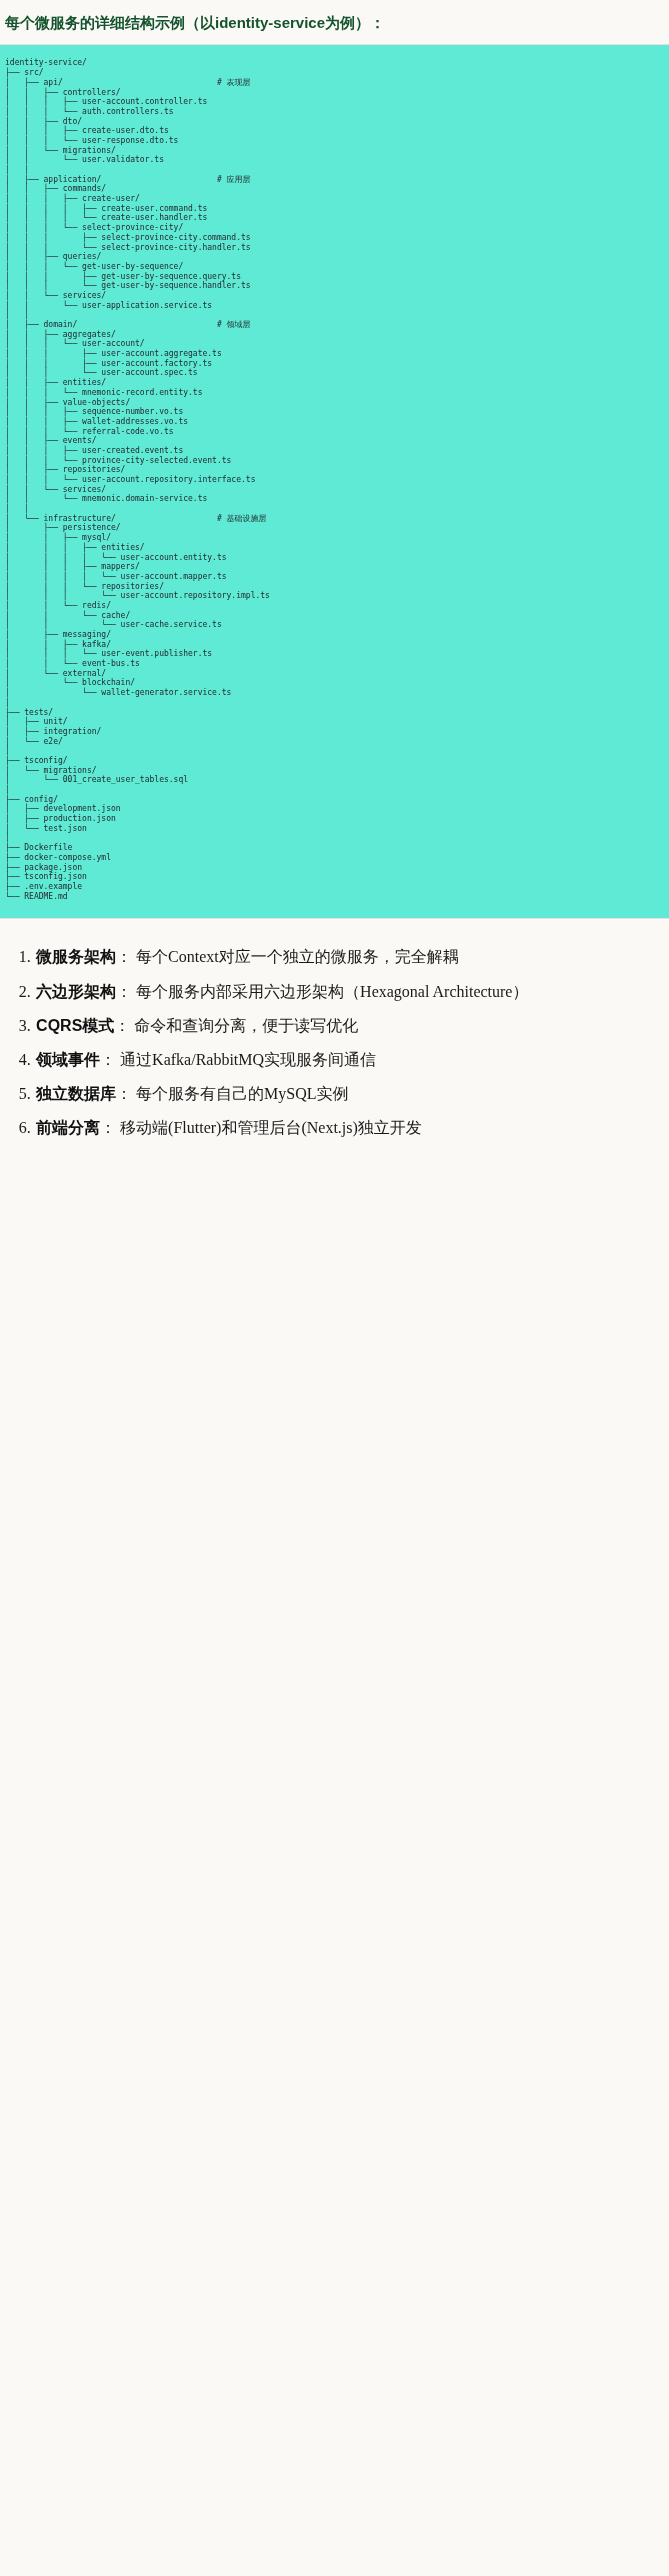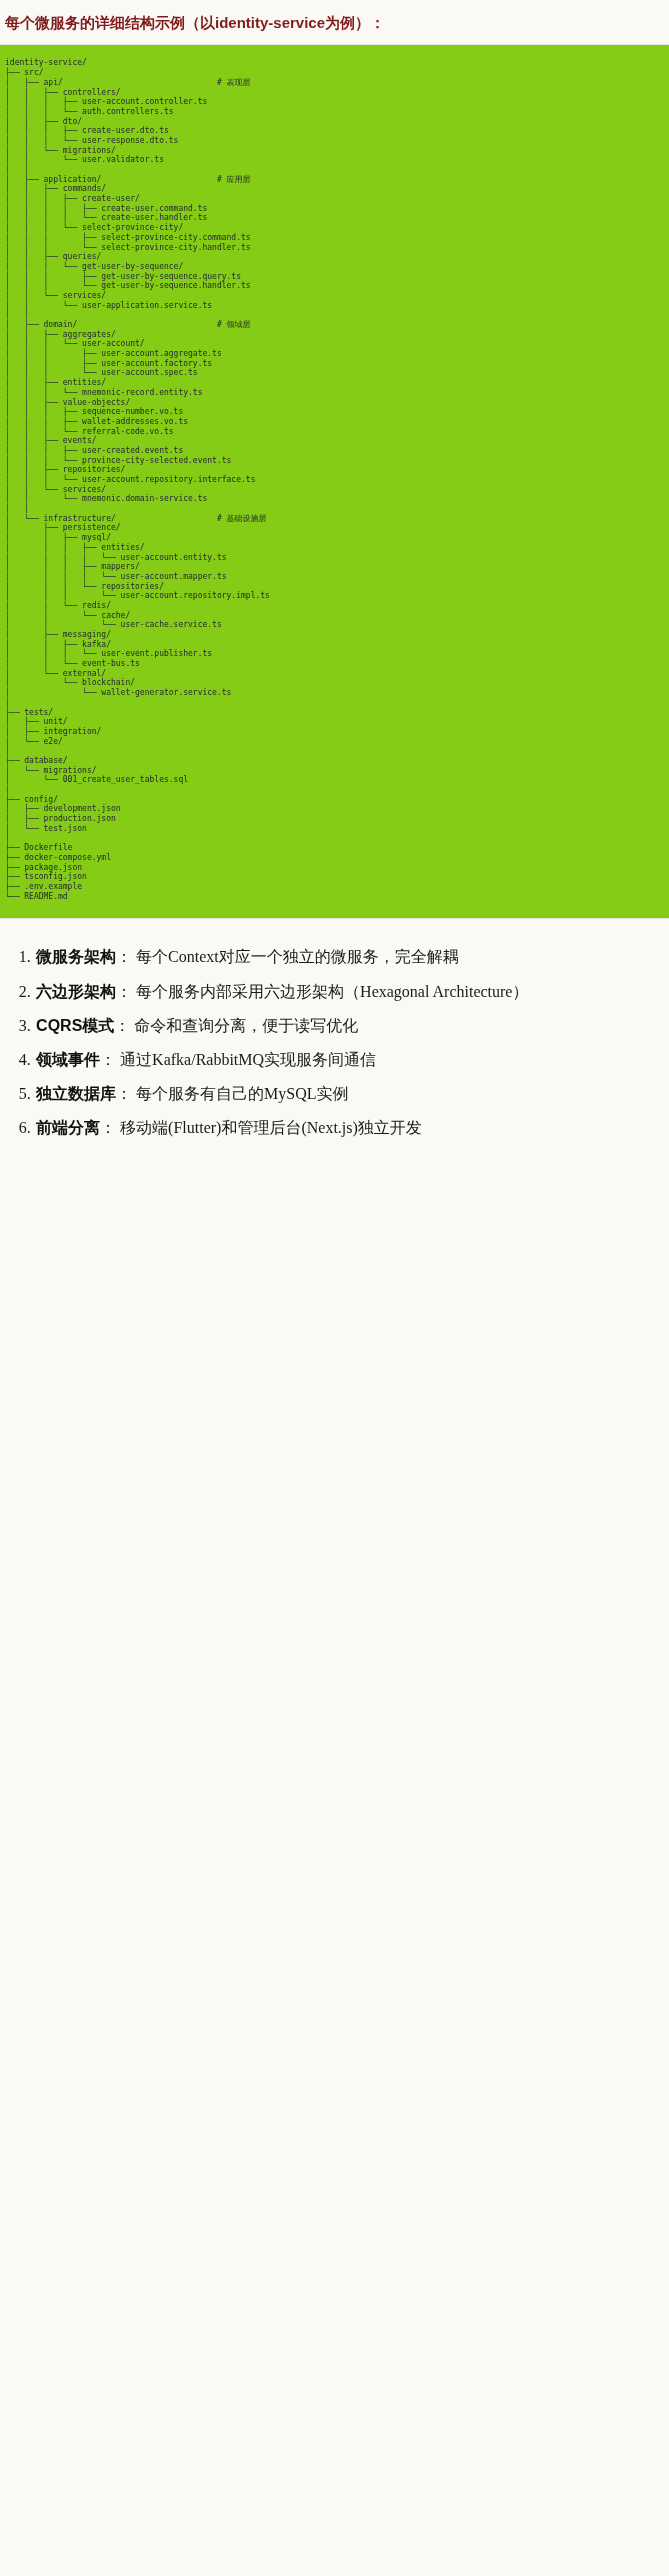--- a/index.html
+++ b/index.html
@@ -19,21 +19,21 @@
     padding: 0;
     background: #faf9f6;
   }
 
   
   .doc-heading {
     font-family: "Liberation Sans", "DejaVu Sans", sans-serif;
     font-weight: bold;
     font-size: 15px;
     line-height: 1.35;
-    color: #7f1d1d;
+    color: #14532d;
     margin: 0;
     padding: 12.5px 15px 11.3px 5px;
   }
   .rule {
     height: 0.6px;
     background: #e3e1dc;
     border: 0;
     margin: 0 0 0 0;
     width: 100%;
   }
@@ -41,21 +41,21 @@
   
   .tree-block {
     font-family: "DejaVu Sans Mono", "Liberation Mono", monospace;
     font-size: 8px;
     line-height: 9.7px;
     letter-spacing: 0px;
     color: #24292e;
     white-space: pre;
     padding: 13.8px 5px 16.3px 5px;
     margin: 0;
-    background: #84cc16;
+    background: #5eead4;
     overflow: visible;
     tab-size: 4;
   }
   .tree-row {
     white-space: pre;
     display: block;
     height: 9.7px;
   }
   .tree-row .cmt {
     color: #24292e;
@@ -179,21 +179,21 @@
 </span><span class="tree-row">│       │   └── event-bus.ts
 </span><span class="tree-row">│       └── external/
 </span><span class="tree-row">│           └── blockchain/
 </span><span class="tree-row">│               └── wallet-generator.service.ts
 </span><span class="tree-row">│
 </span><span class="tree-row">├── tests/
 </span><span class="tree-row">│   ├── unit/
 </span><span class="tree-row">│   ├── integration/
 </span><span class="tree-row">│   └── e2e/
 </span><span class="tree-row">│
-</span><span class="tree-row">├── database/
+</span><span class="tree-row">├── tsconfig/
 </span><span class="tree-row">│   └── migrations/
 </span><span class="tree-row">│       └── 001_create_user_tables.sql
 </span><span class="tree-row">│
 </span><span class="tree-row">├── config/
 </span><span class="tree-row">│   ├── development.json
 </span><span class="tree-row">│   ├── production.json
 </span><span class="tree-row">│   └── test.json
 </span><span class="tree-row">│
 </span><span class="tree-row">├── Dockerfile
 </span><span class="tree-row">├── docker-compose.yml

